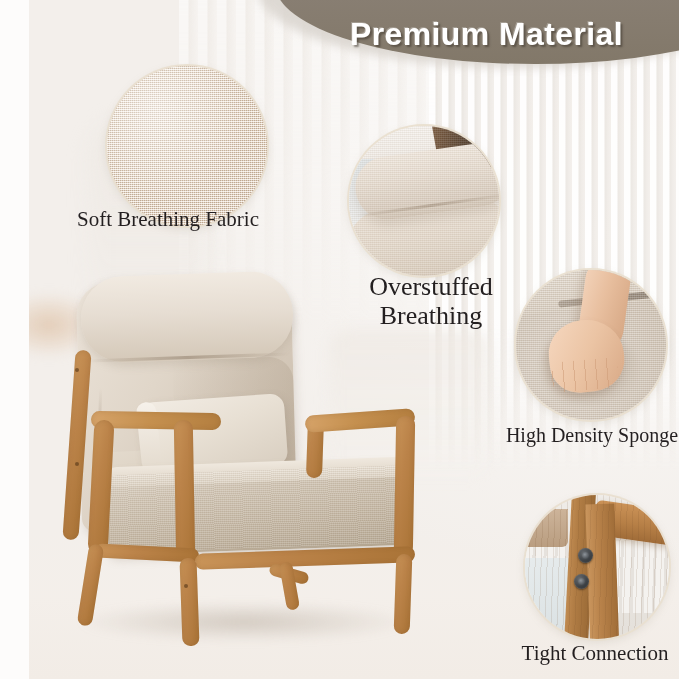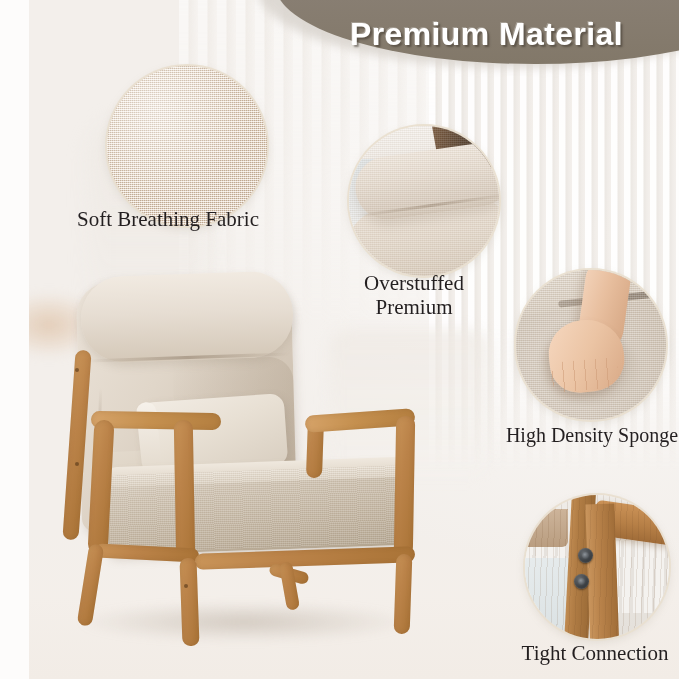--- a/index.html
+++ b/index.html
@@ -91,21 +91,21 @@
     transform:rotate(-8deg);}
   .br-seam{position:absolute;left:2%;top:52%;width:106%;height:3px;
     background:linear-gradient(90deg,rgba(170,152,132,0),rgba(158,140,120,.65),rgba(170,152,132,0));
     transform:rotate(-8deg);}
   .br-weave{position:absolute;inset:0;opacity:.30;
     background-image:
       repeating-linear-gradient(0deg,rgba(255,255,255,.5) 0 1px,rgba(168,150,130,.32) 1px 2px),
       repeating-linear-gradient(90deg,rgba(255,255,255,.4) 0 1px,rgba(168,150,130,.26) 1px 2px);}
   .br-left{position:absolute;left:-2%;top:22%;width:20%;height:70%;
     background:linear-gradient(180deg,#dfe4e6,#f2f0ed);transform:skewX(-6deg);}
-  #l-backrest{left:300px;top:272px;width:170px;font-size:21px;}
+  #l-backrest{left:317px;top:272px;width:170px;font-size:26px;}
 
   
   #c-sponge{left:487px;top:270px;width:150px;height:150px;}
   .sponge-img{position:absolute;inset:0;
     background:radial-gradient(ellipse at 40% 62%, #ded4c8 0%, #d5cabd 40%, #c9bcac 100%);}
   .sp-weave{position:absolute;inset:0;opacity:.42;
     background-image:
       repeating-linear-gradient(0deg,rgba(255,255,255,.55) 0 1px,rgba(160,144,126,.35) 1px 2px),
       repeating-linear-gradient(90deg,rgba(255,255,255,.45) 0 1px,rgba(160,144,126,.28) 1px 2px);}
   .sp-top{position:absolute;left:-10%;top:-10%;width:130%;height:34%;
@@ -292,21 +292,21 @@
       <div class="br-dark"></div>
       <div class="br-left"></div>
       <div class="br-roll2"></div>
       <div class="br-roll"></div>
       <div class="br-seam"></div>
       <div class="br-weave"></div>
     </div>
   </div>
   <div class="label" id="l-backrest">
     <div>Overstuffed</div>
-    <div>Premium</div>
+    <div>Breathing</div>
   </div>
 
   <div class="circle" id="c-sponge">
     <div class="sponge-img">
       <div class="sp-top"></div>
       <div class="sp-gap"></div>
       <div class="sp-weave"></div>
       <div class="sp-dent"></div>
       <div class="sp-wrist"></div>
       <div class="sp-fist"></div>

